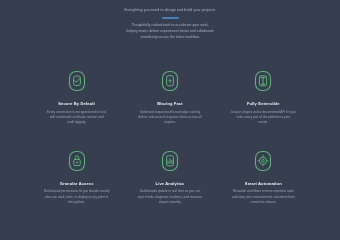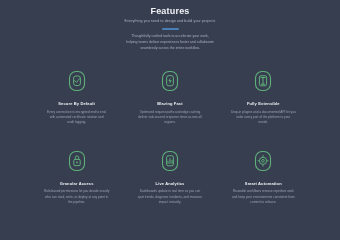--- a/index.html
+++ b/index.html
@@ -119,21 +119,20 @@
   }
 
   .card-desc p { margin: 0; }
 </style>
 </head>
 <body>
 
 <div class="page">
 
   <div class="header">
-    <div class="page-title">Features</div>
     <div class="page-subtitle">Everything you need to design and build your projects</div>
 
     <div class="divider-wrap">
       <div class="divider"></div>
     </div>
 
     <div class="intro">
       <p>Thoughtfully crafted tools to accelerate your work,</p>
       <p>helping teams deliver experiences faster and collaborate</p>
       <p>seamlessly across the entire workflow.</p>

